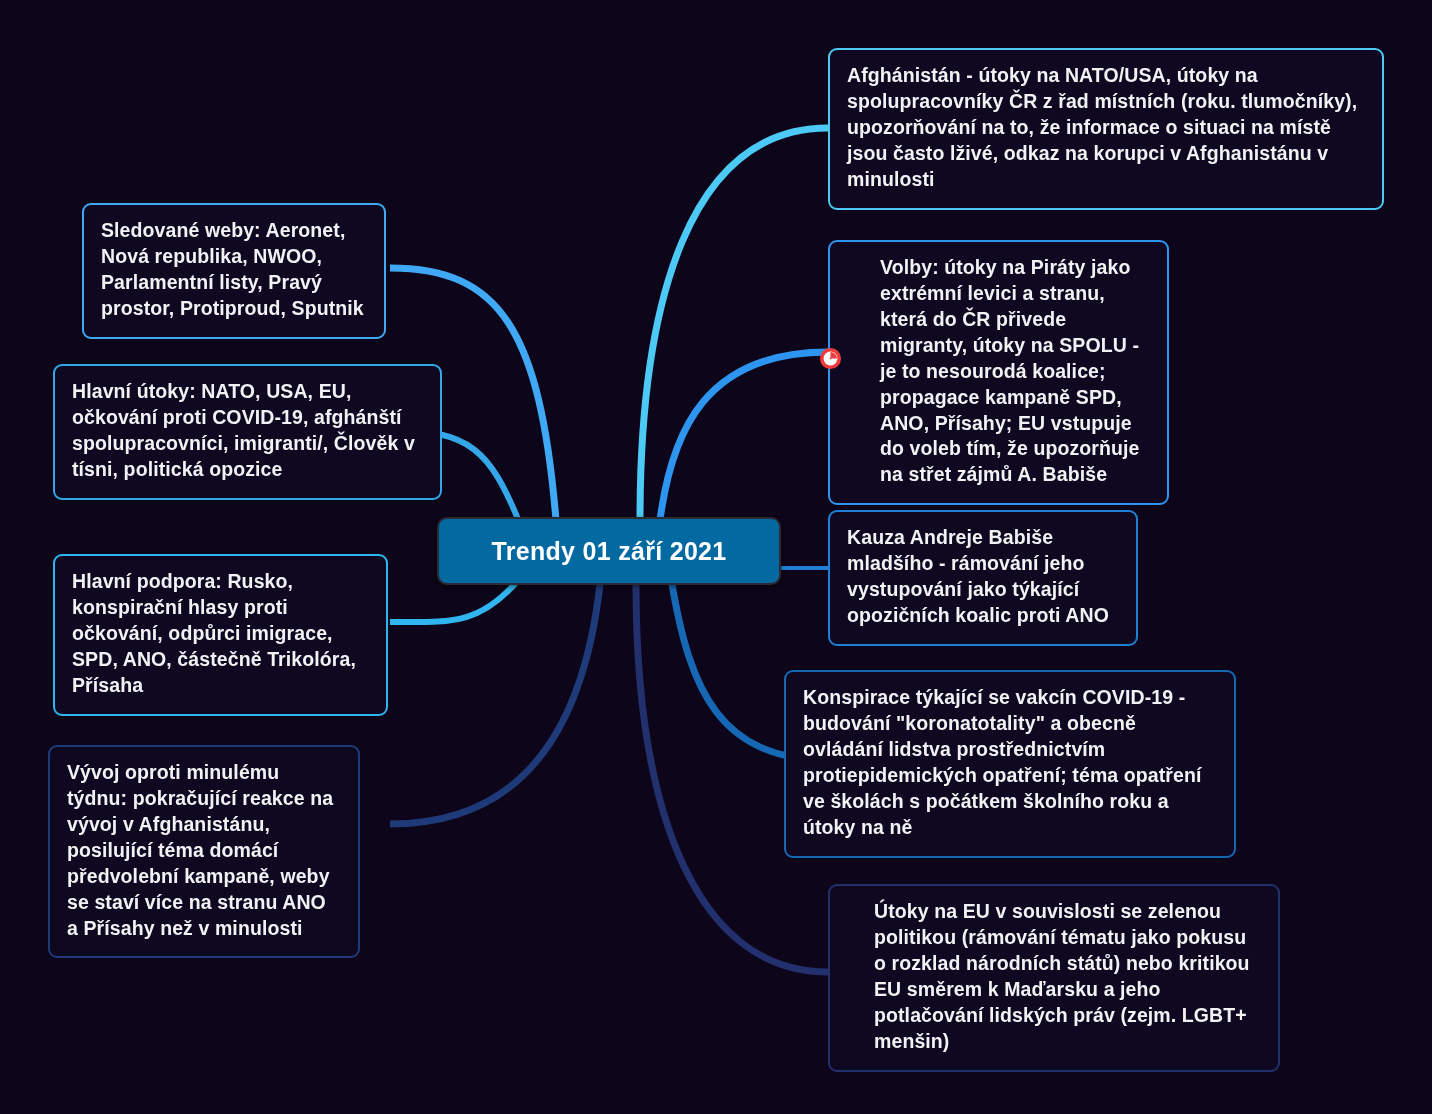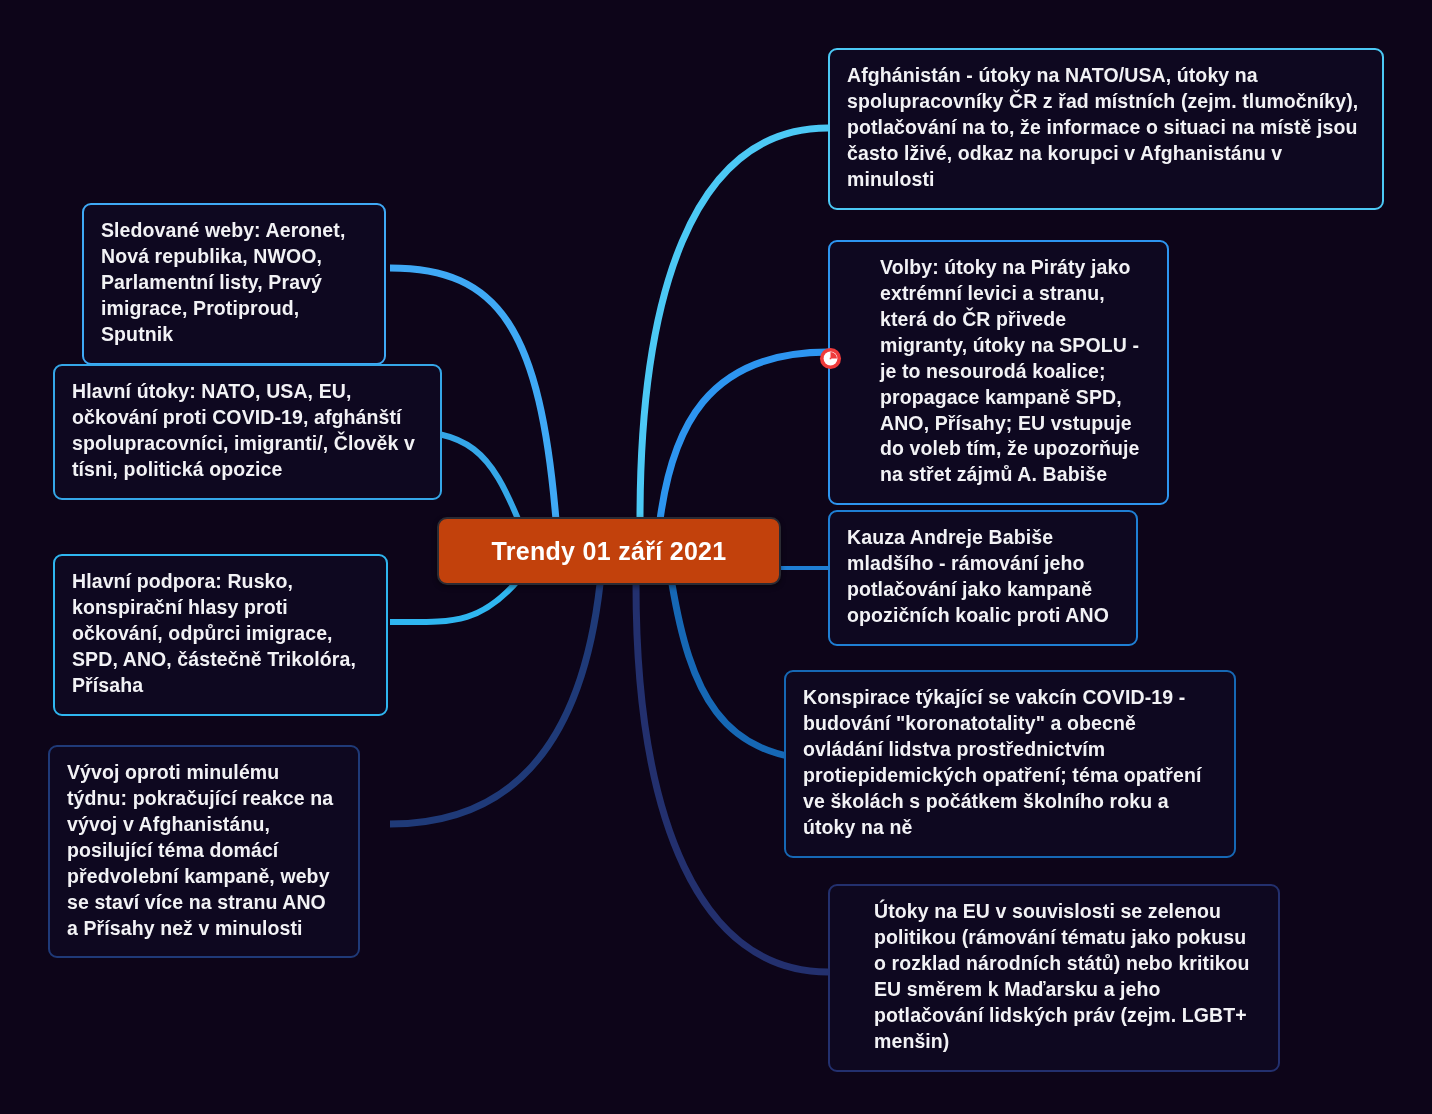--- a/index.html
+++ b/index.html
@@ -32,21 +32,21 @@
     padding: 13px 17px 15px 17px;
     color: #f2f2f5;
     font-size: 19.5px;
     line-height: 1.33;
     font-weight: 700;
     letter-spacing: 0.1px;
   }
   .central {
     position: absolute;
     z-index: 4;
-    background: #c2410c;
+    background: #0369a1;
     border: 2px solid #2b2b33;
     border-radius: 10px;
     color: #ffffff;
     font-size: 25px;
     font-weight: 700;
     letter-spacing: 0.3px;
     display: flex;
     align-items: center;
     justify-content: center;
     box-shadow: 0 2px 5px rgba(0,0,0,0.45);
@@ -78,51 +78,51 @@
     <path d="M 520,524 C 490,450 470,430 390,430" fill="none" stroke="#35a7e8" stroke-width="6"></path>
     <path d="M 520,578 C 480,626 450,622 390,622" fill="none" stroke="#2fb6f0" stroke-width="6"></path>
     <path d="M 600,584 C 580,760 500,824 390,824" fill="none" stroke="#1f3a78" stroke-width="7"></path>
   </svg>
 
   <div class="central" style="left:437px; top:517px; width:344px; height:68px;">
     <span>Trendy 01 září 2021</span>
   </div>
 
   <div class="node" style="left:82px; top:203px; width:304px; border-color:#3fa9f5;">
-    <span class="node-text">Sledované weby: Aeronet, Nová republika, NWOO, Parlamentní listy, Pravý imigrace, Protiproud, Sputnik</span>
+    <span class="node-text">Sledované weby: Aeronet, Nová republika, NWOO, Parlamentní listy, Pravý prostor, Protiproud, Sputnik</span>
   </div>
 
   <div class="node" style="left:53px; top:364px; width:389px; border-color:#35a7e8;">
     <span class="node-text">Hlavní útoky: NATO, USA, EU, očkování proti COVID-19, afghánští spolupracovníci, imigranti/, Člověk v tísni, politická opozice</span>
   </div>
 
   <div class="node" style="left:53px; top:554px; width:335px; border-color:#2fb6f0;">
     <span class="node-text">Hlavní podpora: Rusko, konspirační hlasy proti očkování, odpůrci imigrace, SPD, ANO, částečně Trikolóra, Přísaha</span>
   </div>
 
   <div class="node" style="left:48px; top:745px; width:312px; border-color:#1f3a78;">
     <span class="node-text">Vývoj oproti minulému týdnu: pokračující reakce na vývoj v Afghanistánu, posilující téma domácí předvolební kampaně, weby se staví více na stranu ANO a Přísahy než v minulosti</span>
   </div>
 
   <div class="node" style="left:828px; top:48px; width:556px; border-color:#4cc9f5;">
-    <span class="node-text">Afghánistán - útoky na NATO/USA, útoky na spolupracovníky ČR z řad místních (zejm. tlumočníky), potlačování na to, že informace o situaci na místě jsou často lživé, odkaz na korupci v Afghanistánu v minulosti</span>
+    <span class="node-text">Afghánistán - útoky na NATO/USA, útoky na spolupracovníky ČR z řad místních (roku. tlumočníky), upozorňování na to, že informace o situaci na místě jsou často lživé, odkaz na korupci v Afghanistánu v minulosti</span>
   </div>
 
   <div class="node" style="left:828px; top:240px; width:341px; padding-left:50px; border-color:#2d95f0;">
     <svg class="clock-icon" viewBox="0 0 24 24" xmlns="http://www.w3.org/2000/svg">
       <circle cx="12" cy="12" r="11" fill="#ef3b3b"></circle>
       <circle cx="12" cy="12" r="7.2" fill="#ffffff"></circle>
       <path d="M 12 12 L 12 5.2 A 6.8 6.8 0 0 1 18.8 12 Z" fill="#ef3b3b"></path>
       <rect x="11.2" y="11.2" width="1.6" height="1.6" fill="#ef3b3b"></rect>
     </svg>
     <span class="node-text">Volby: útoky na Piráty jako extrémní levici a stranu, která do ČR přivede migranty, útoky na SPOLU - je to nesourodá koalice; propagace kampaně SPD, ANO, Přísahy; EU vstupuje do voleb tím, že upozorňuje na střet zájmů A. Babiše</span>
   </div>
 
   <div class="node" style="left:828px; top:510px; width:310px; border-color:#1f7fd4;">
-    <span class="node-text">Kauza Andreje Babiše mladšího - rámování jeho potlačování jako kampaně opozičních koalic proti ANO</span>
+    <span class="node-text">Kauza Andreje Babiše mladšího - rámování jeho vystupování jako týkající opozičních koalic proti ANO</span>
   </div>
 
   <div class="node" style="left:784px; top:670px; width:452px; border-color:#1668b5;">
     <span class="node-text">Konspirace týkající se vakcín COVID-19 - budování "koronatotality" a obecně ovládání lidstva prostřednictvím protiepidemických opatření; téma opatření ve školách s počátkem školního roku a útoky na ně</span>
   </div>
 
   <div class="node" style="left:828px; top:884px; width:452px; border-color:#23306e;padding-left:44px;">
     <span class="node-text">Útoky na EU v souvislosti se zelenou politikou (rámování tématu jako pokusu o rozklad národních států) nebo kritikou EU směrem k Maďarsku a jeho potlačování lidských práv (zejm. LGBT+ menšin)</span>
   </div>
 

